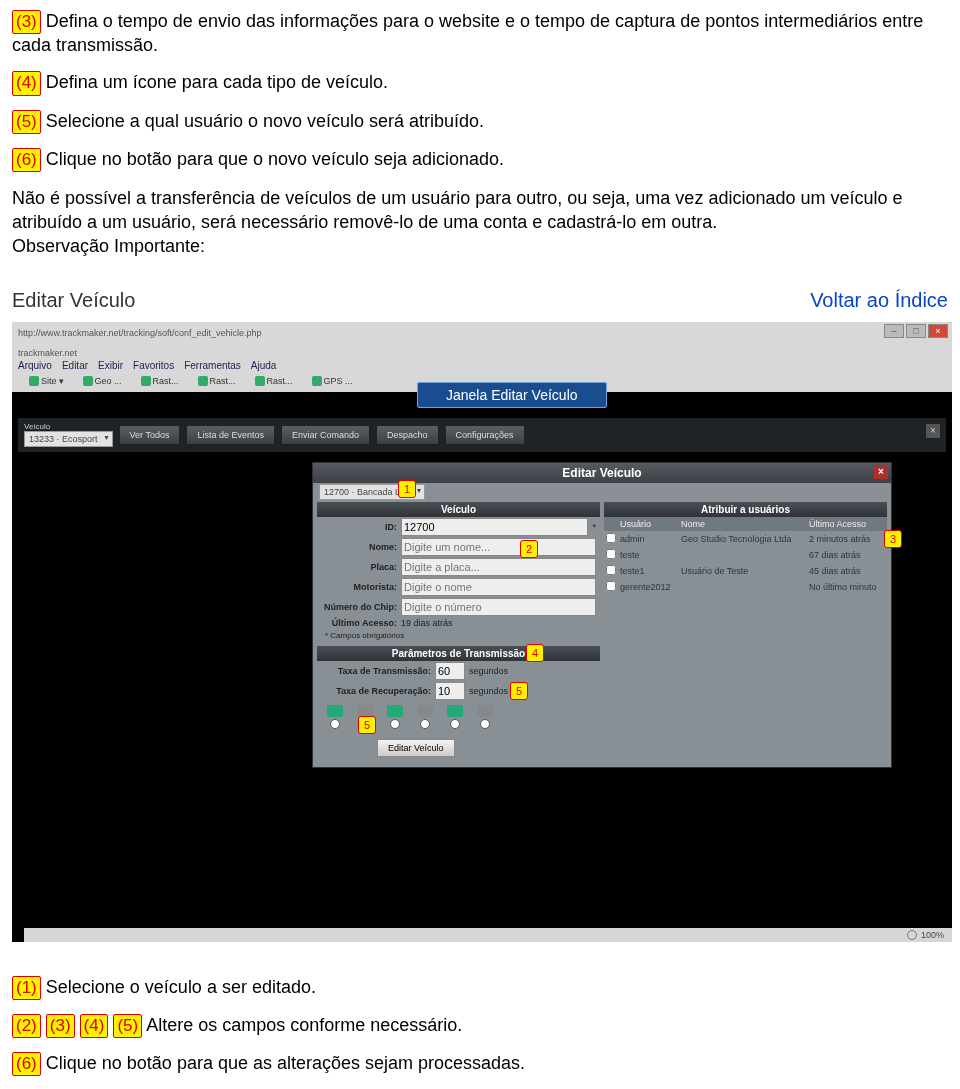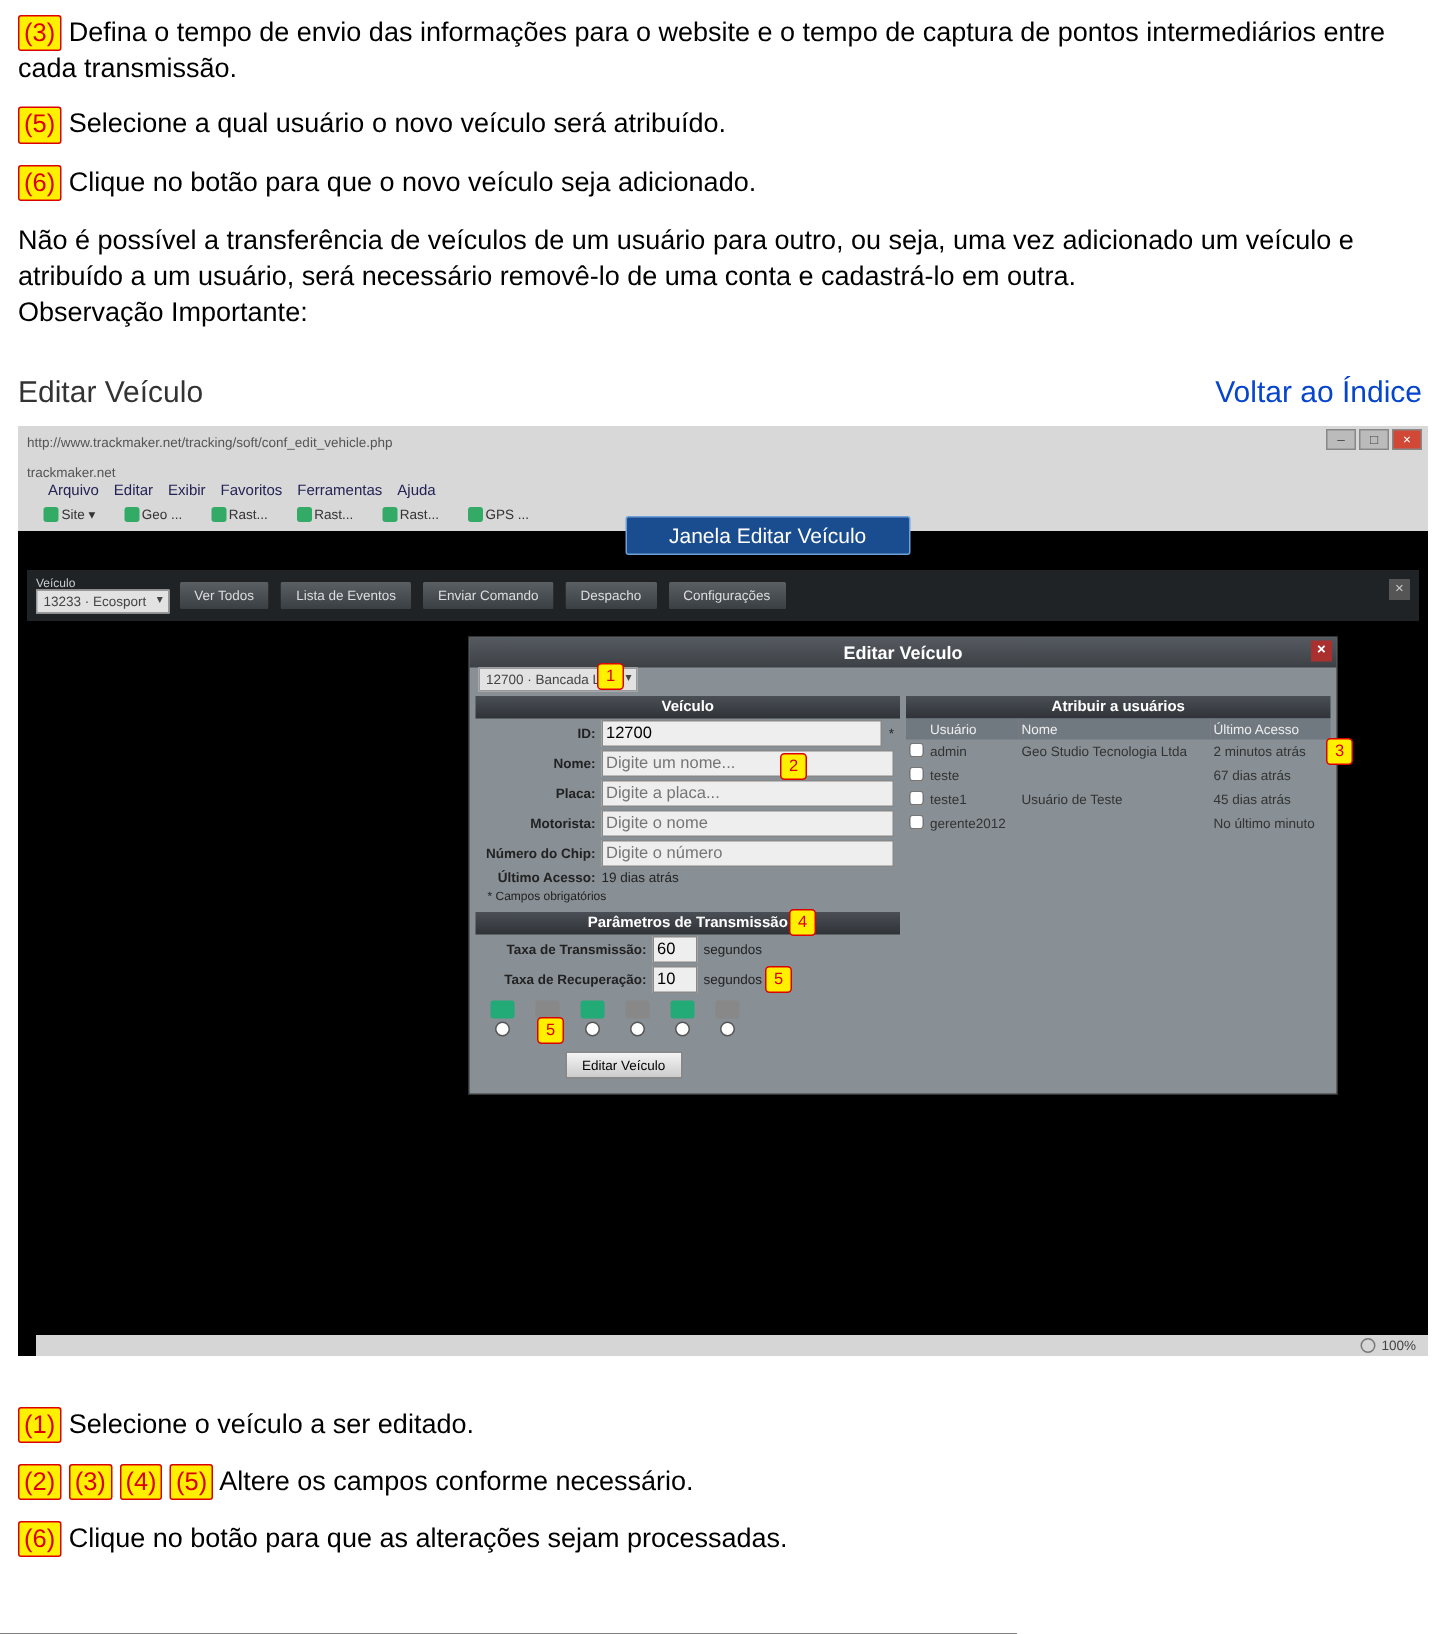--- a/index.html
+++ b/index.html
@@ -10,21 +10,21 @@
   .sec-row { display: flex; justify-content: space-between; align-items: center; margin: 26px 0 10px 0; }
   .sec-title { font-size: 20px; color: #333; }
   .back-link { color: #0645cc; font-size: 20px; }
   .screenshot { width: 940px; background: #000; margin: 4px 0 34px 0; position: relative; font-size: 10px; color: #444; }
   .browser-chrome { background: #d8d8d8; height: 70px; padding: 4px 6px; position: relative; }
   .win-btns { position: absolute; top: 2px; right: 4px; display: flex; gap: 2px; }
   .win-btn { width: 20px; height: 14px; background: #bbb; border: 1px solid #888; font-size: 9px; display: flex; align-items: center; justify-content: center; }
   .win-btn.close { background: #d14836; color: #fff; }
   .addr { font-size: 9px; color: #555; margin-top: 2px; }
   .tab-strip { position: absolute; top: 22px; left: 6px; right: 6px; font-size: 9px; color: #555; padding-top: 4px; }
-  .menu-bar { position: absolute; top: 38px; left: 20px; right: 6px; display: flex; gap: 10px; font-size: 10px; color: #225; }
+  .menu-bar { position: absolute; top: 38px; left: 6px; right: 6px; display: flex; gap: 10px; font-size: 10px; color: #225; }
   .bookmark-bar { position: absolute; top: 54px; left: 6px; right: 6px; display: flex; gap: 8px; font-size: 9px; color: #333; align-items: center; }
   .bm { display: flex; align-items: center; gap: 2px; padding-left: 11px; }
   .bm-ico { width: 10px; height: 10px; background: #3a6; border-radius: 2px; display: inline-block; }
   .blue-callout { position: absolute; top: 60px; left: 405px; background: #1a4d8f; color: #fff; border: 1px solid #6fa0d8; padding: 4px 28px; font-size: 14px; border-radius: 2px; }
   .app-toolbar { position: absolute; top: 96px; left: 6px; right: 6px; height: 34px; background: #1f2326; display: flex; align-items: center; gap: 6px; padding: 0 6px; }
   .tb-select { background: #e2e2e2; font-size: 9px; padding: 2px 14px 2px 4px; border: 1px solid #999; position: relative; }
   .tb-select::after { content: '▾'; position: absolute; right: 3px; top: 1px; font-size: 8px; }
   .tb-label { color: #ccc; font-size: 8px; margin-right: 2px; }
   .tb-btn { background: linear-gradient(#5a5f64,#3a3f44); color: #ddd; font-size: 9px; padding: 4px 10px; border: 1px solid #222; border-radius: 2px; }
   .tb-close { position: absolute; right: 6px; top: 6px; width: 14px; height: 14px; background: #555; color: #ccc; display: flex; align-items: center; justify-content: center; font-size: 10px; }
@@ -55,20 +55,21 @@
   .status-bar { position: absolute; bottom: 0; left: 12px; right: 0; height: 14px; background: #d6d6d6; display: flex; justify-content: flex-end; align-items: center; padding: 0 8px; font-size: 9px; color: #444; gap: 4px; }
   .zoom-ico { width: 10px; height: 10px; border: 1px solid #777; border-radius: 50%; display: inline-block; }
   .bottom-steps { margin-top: 18px; }
   .screenshot-inner { height: 620px; position: relative; }
 </style>
 </head>
 <body>
 
 <div>
   <p class="step"><span class="num-box">(3)</span><span> Defina o tempo  de envio das informações para o website e o tempo de captura de pontos intermediários entre cada transmissão.</span></p>
+  <p class="step"><span class="num-box">(4)</span><span> Defina um ícone para cada tipo de veículo.</span></p>
   <p class="step"><span class="num-box">(5)</span><span> Selecione a qual usuário o novo veículo será atribuído.</span></p>
   <p class="step"><span class="num-box">(6)</span><span> Clique no botão para que o novo veículo seja adicionado.</span></p>
 </div>
 
 <div class="obs">
   <div>Não é possível a transferência de veículos de um usuário para outro, ou seja, uma vez adicionado um veículo e atribuído a um usuário, será necessário removê-lo de uma conta e cadastrá-lo em outra.</div>
   <div>Observação Importante:</div>
 </div>
 
 <div class="sec-row">

